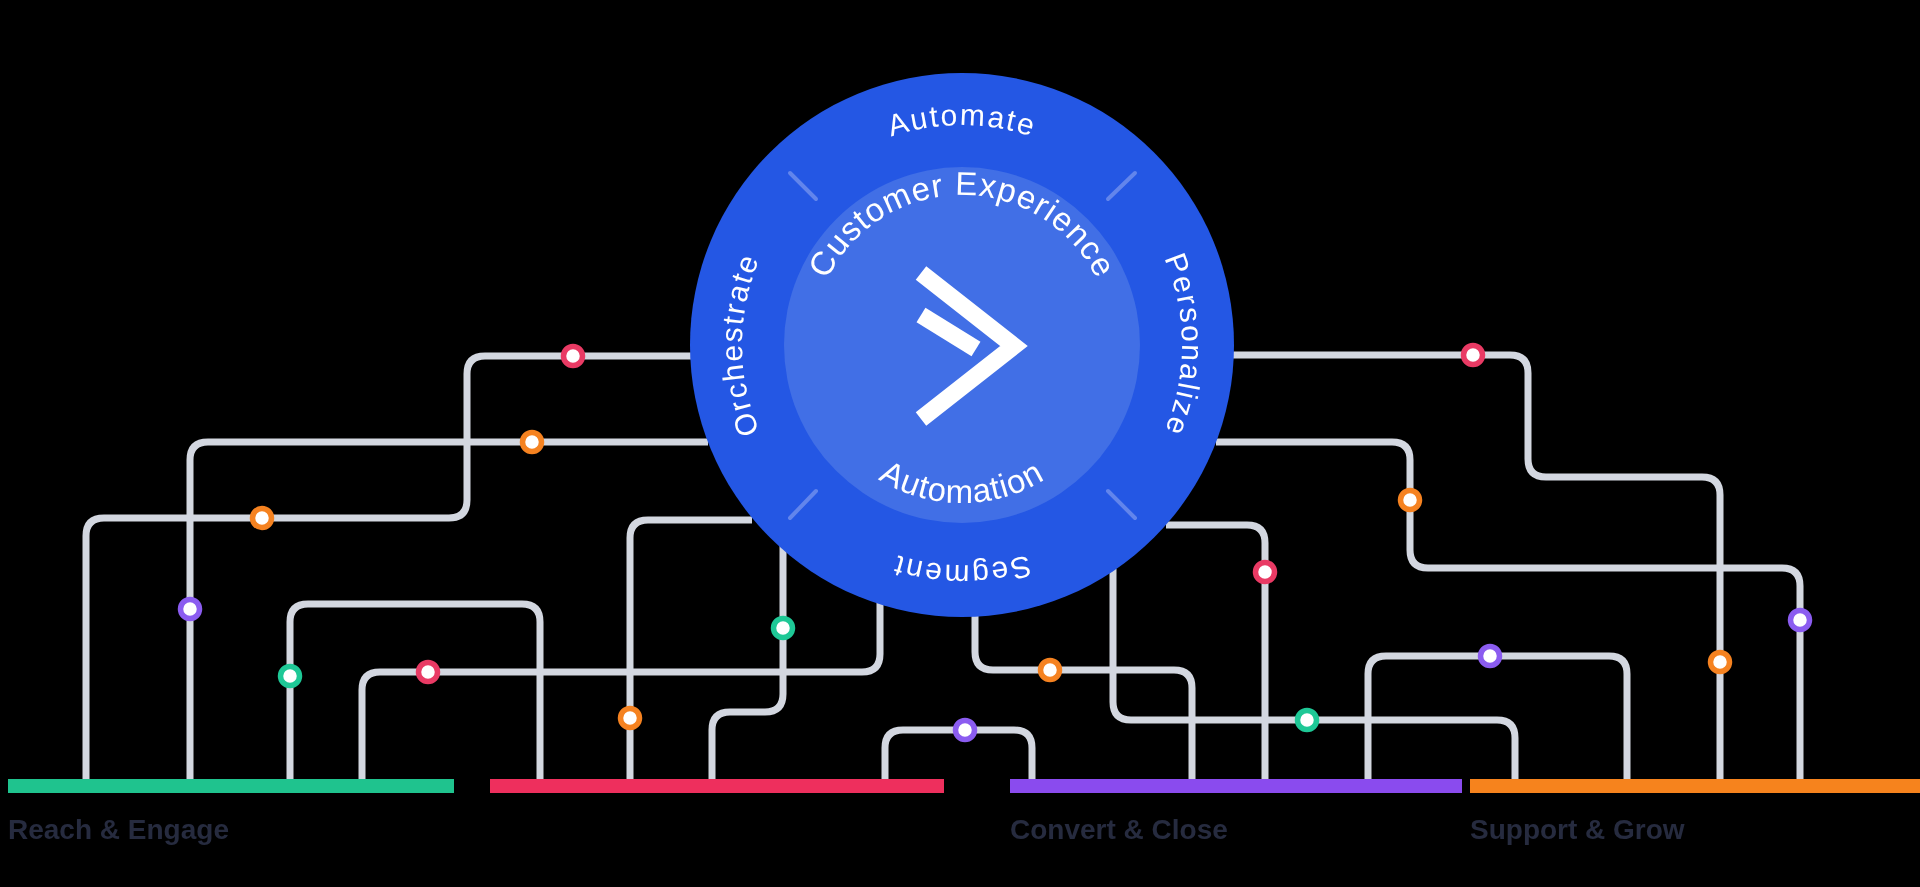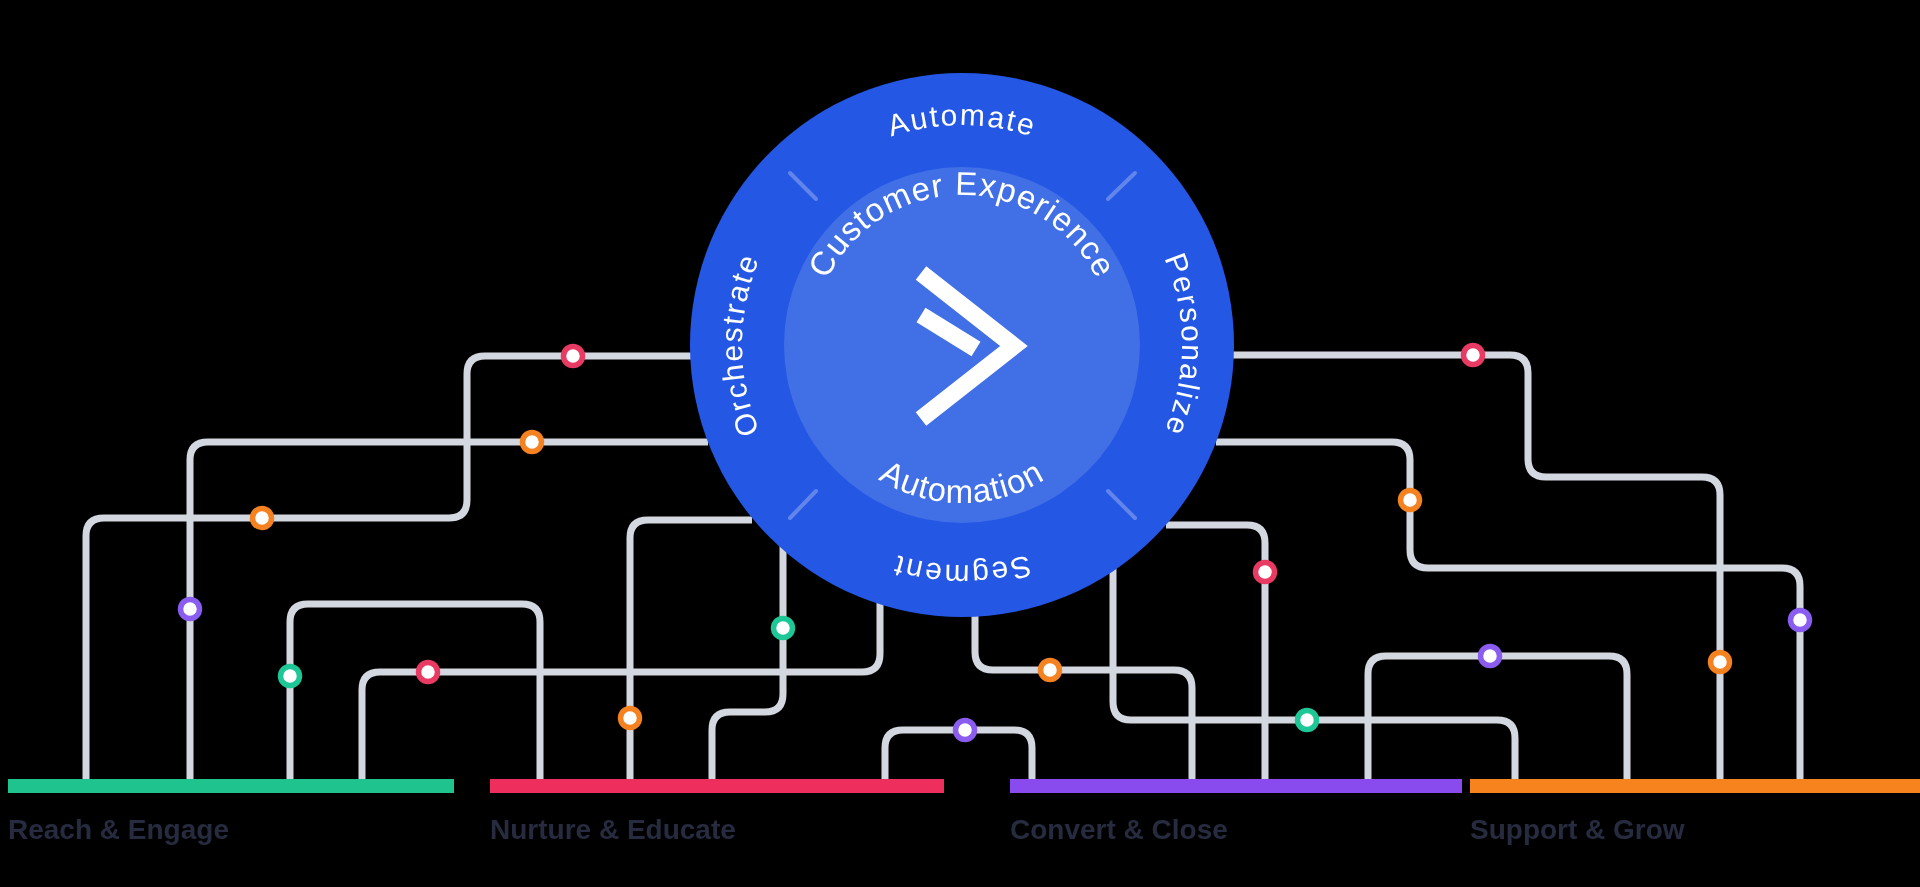--- a/index.html
+++ b/index.html
@@ -105,21 +105,20 @@
         <circle cx="1800" cy="620" r="9.5" class="node" stroke="#8b5cf0"></circle>
       </g>
   </svg>
 
   <div class="stage" style="left: 8px; width: 446px;">
     <div class="stage-bar" style="background: rgb(31, 195, 142);"></div>
     <div class="stage-label">Reach &amp; Engage</div>
   </div>
   <div class="stage" style="left: 490px; width: 454px;">
     <div class="stage-bar" style="background: rgb(238, 47, 93);"></div>
-    <div class="stage-label">Nurture &amp; Educate</div>
   </div>
   <div class="stage" style="left: 1010px; width: 452px;">
     <div class="stage-bar" style="background: rgb(138, 75, 238);"></div>
     <div class="stage-label">Convert &amp; Close</div>
   </div>
   <div class="stage" style="left: 1470px; width: 450px;">
     <div class="stage-bar" style="background: rgb(246, 131, 29);"></div>
     <div class="stage-label">Support &amp; Grow</div>
   </div>
 </div>

